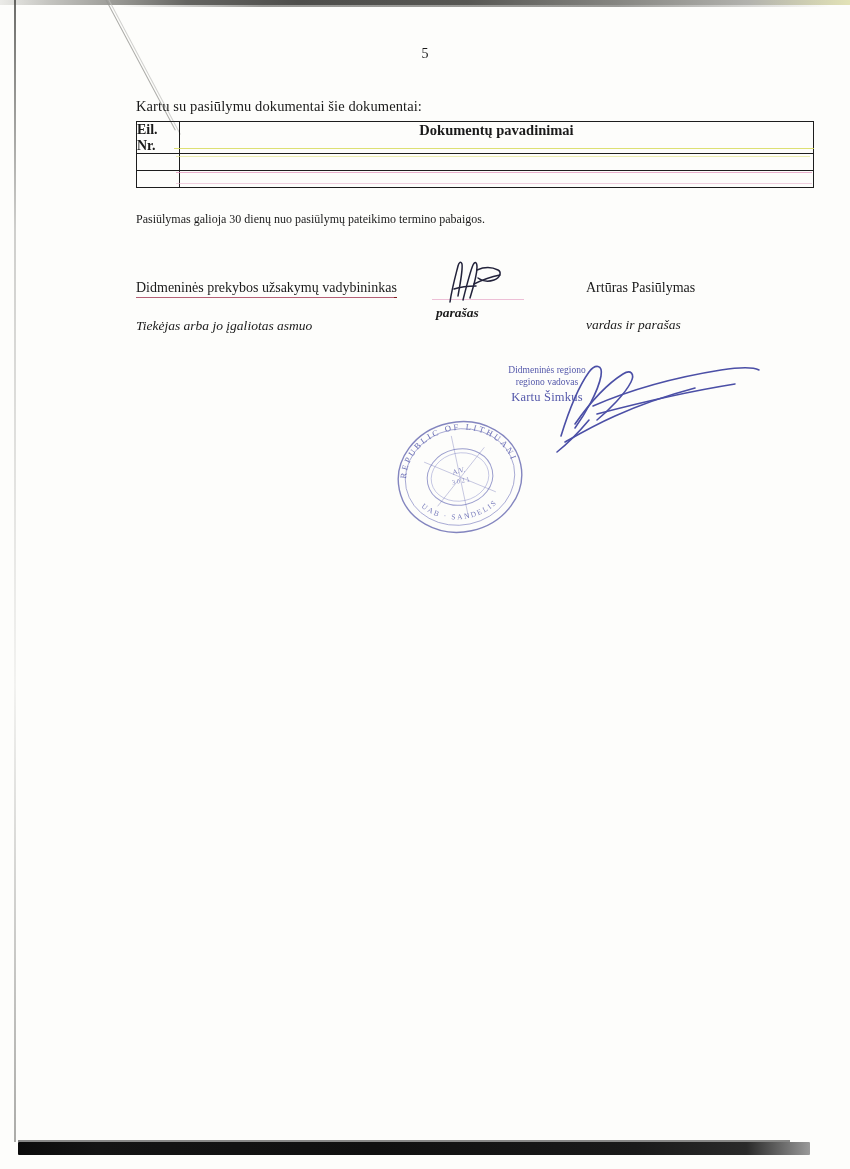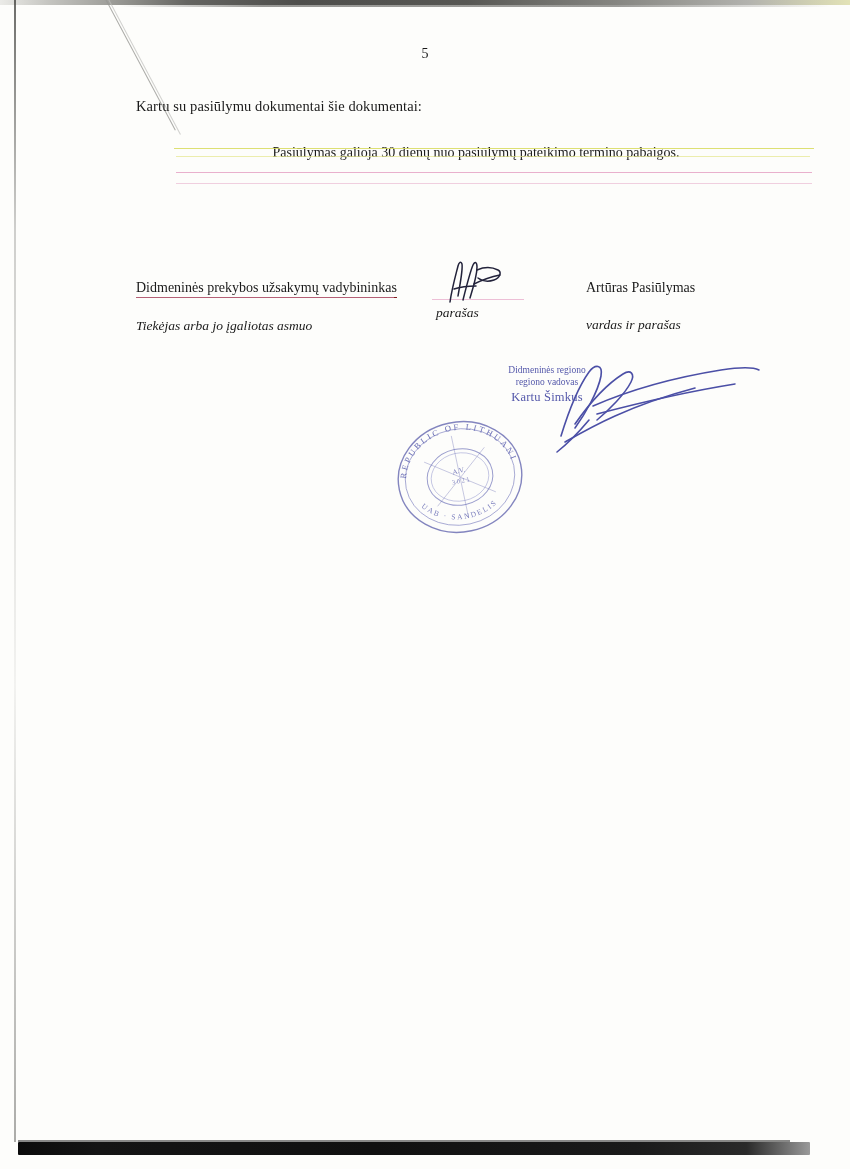--- a/index.html
+++ b/index.html
@@ -150,35 +150,34 @@
     background: rgba(226, 150, 190, .75);
   }
   .bleed-pink2 {
     position: absolute;
     left: 176px; top: 183px;
     width: 636px; height: 1px;
     background: rgba(232, 176, 205, .6);
   }
 
   .validity {
-    margin-top: 30px;
-    font-size: 14px;
-    text-align: center;
+    margin-top: 24px;
+    font-size: 12px;
   }
 
   
   .sig-block {
     position: absolute;
     top: 278px;
     left: 136px;
     width: 690px;
     height: 60px;
   }
   .sig-col-left { position: absolute; left: 0; top: 0; width: 270px; }
-  .sig-col-mid  { position: absolute; left: 300px; top: 0; width: 140px; text-align: left;}
+  .sig-col-mid  { position: absolute; left: 300px; top: 0; width: 140px; text-align: left; font-weight: bold;}
   .sig-col-right{ position: absolute; left: 450px; top: 0; width: 240px; }
 
   .sig-name {
     font-size: 14px;
     border-bottom: 1px solid #7f1d1d;
     display: inline-block;
     padding-bottom: 1px;
   }
   .sig-caption {
     font-size: 13.5px;
@@ -229,20 +228,41 @@
   <div class="edge-top2"></div>
   <div class="edge-left"></div>
   <div class="corner-fold"></div>
 
   <div class="page-number">5</div>
 
   <div class="content">
 
     <div class="intro-line">Kartu su pasiūlymu dokumentai šie dokumentai:</div>
 
+    <table class="docs">
+      <thead>
+        <tr>
+          <th class="col-nr">
+            <div>Eil.</div>
+            <div>Nr.</div>
+          </th>
+          <th class="col-title">Dokumentų pavadinimai</th>
+        </tr>
+      </thead>
+      <tbody>
+        <tr>
+          <td class="empty-nr"></td>
+          <td class="empty-title"></td>
+        </tr>
+        <tr>
+          <td class="empty-nr"></td>
+          <td class="empty-title"></td>
+        </tr>
+      </tbody>
+    </table>
 
     <div class="validity">Pasiūlymas galioja 30 dienų nuo pasiūlymų pateikimo termino pabaigos.</div>
   </div>
 
   <div class="bleed-yellow"></div>
   <div class="bleed-yellow2"></div>
   <div class="bleed-pink"></div>
   <div class="bleed-pink2"></div>
 
   <div class="sig-block">

